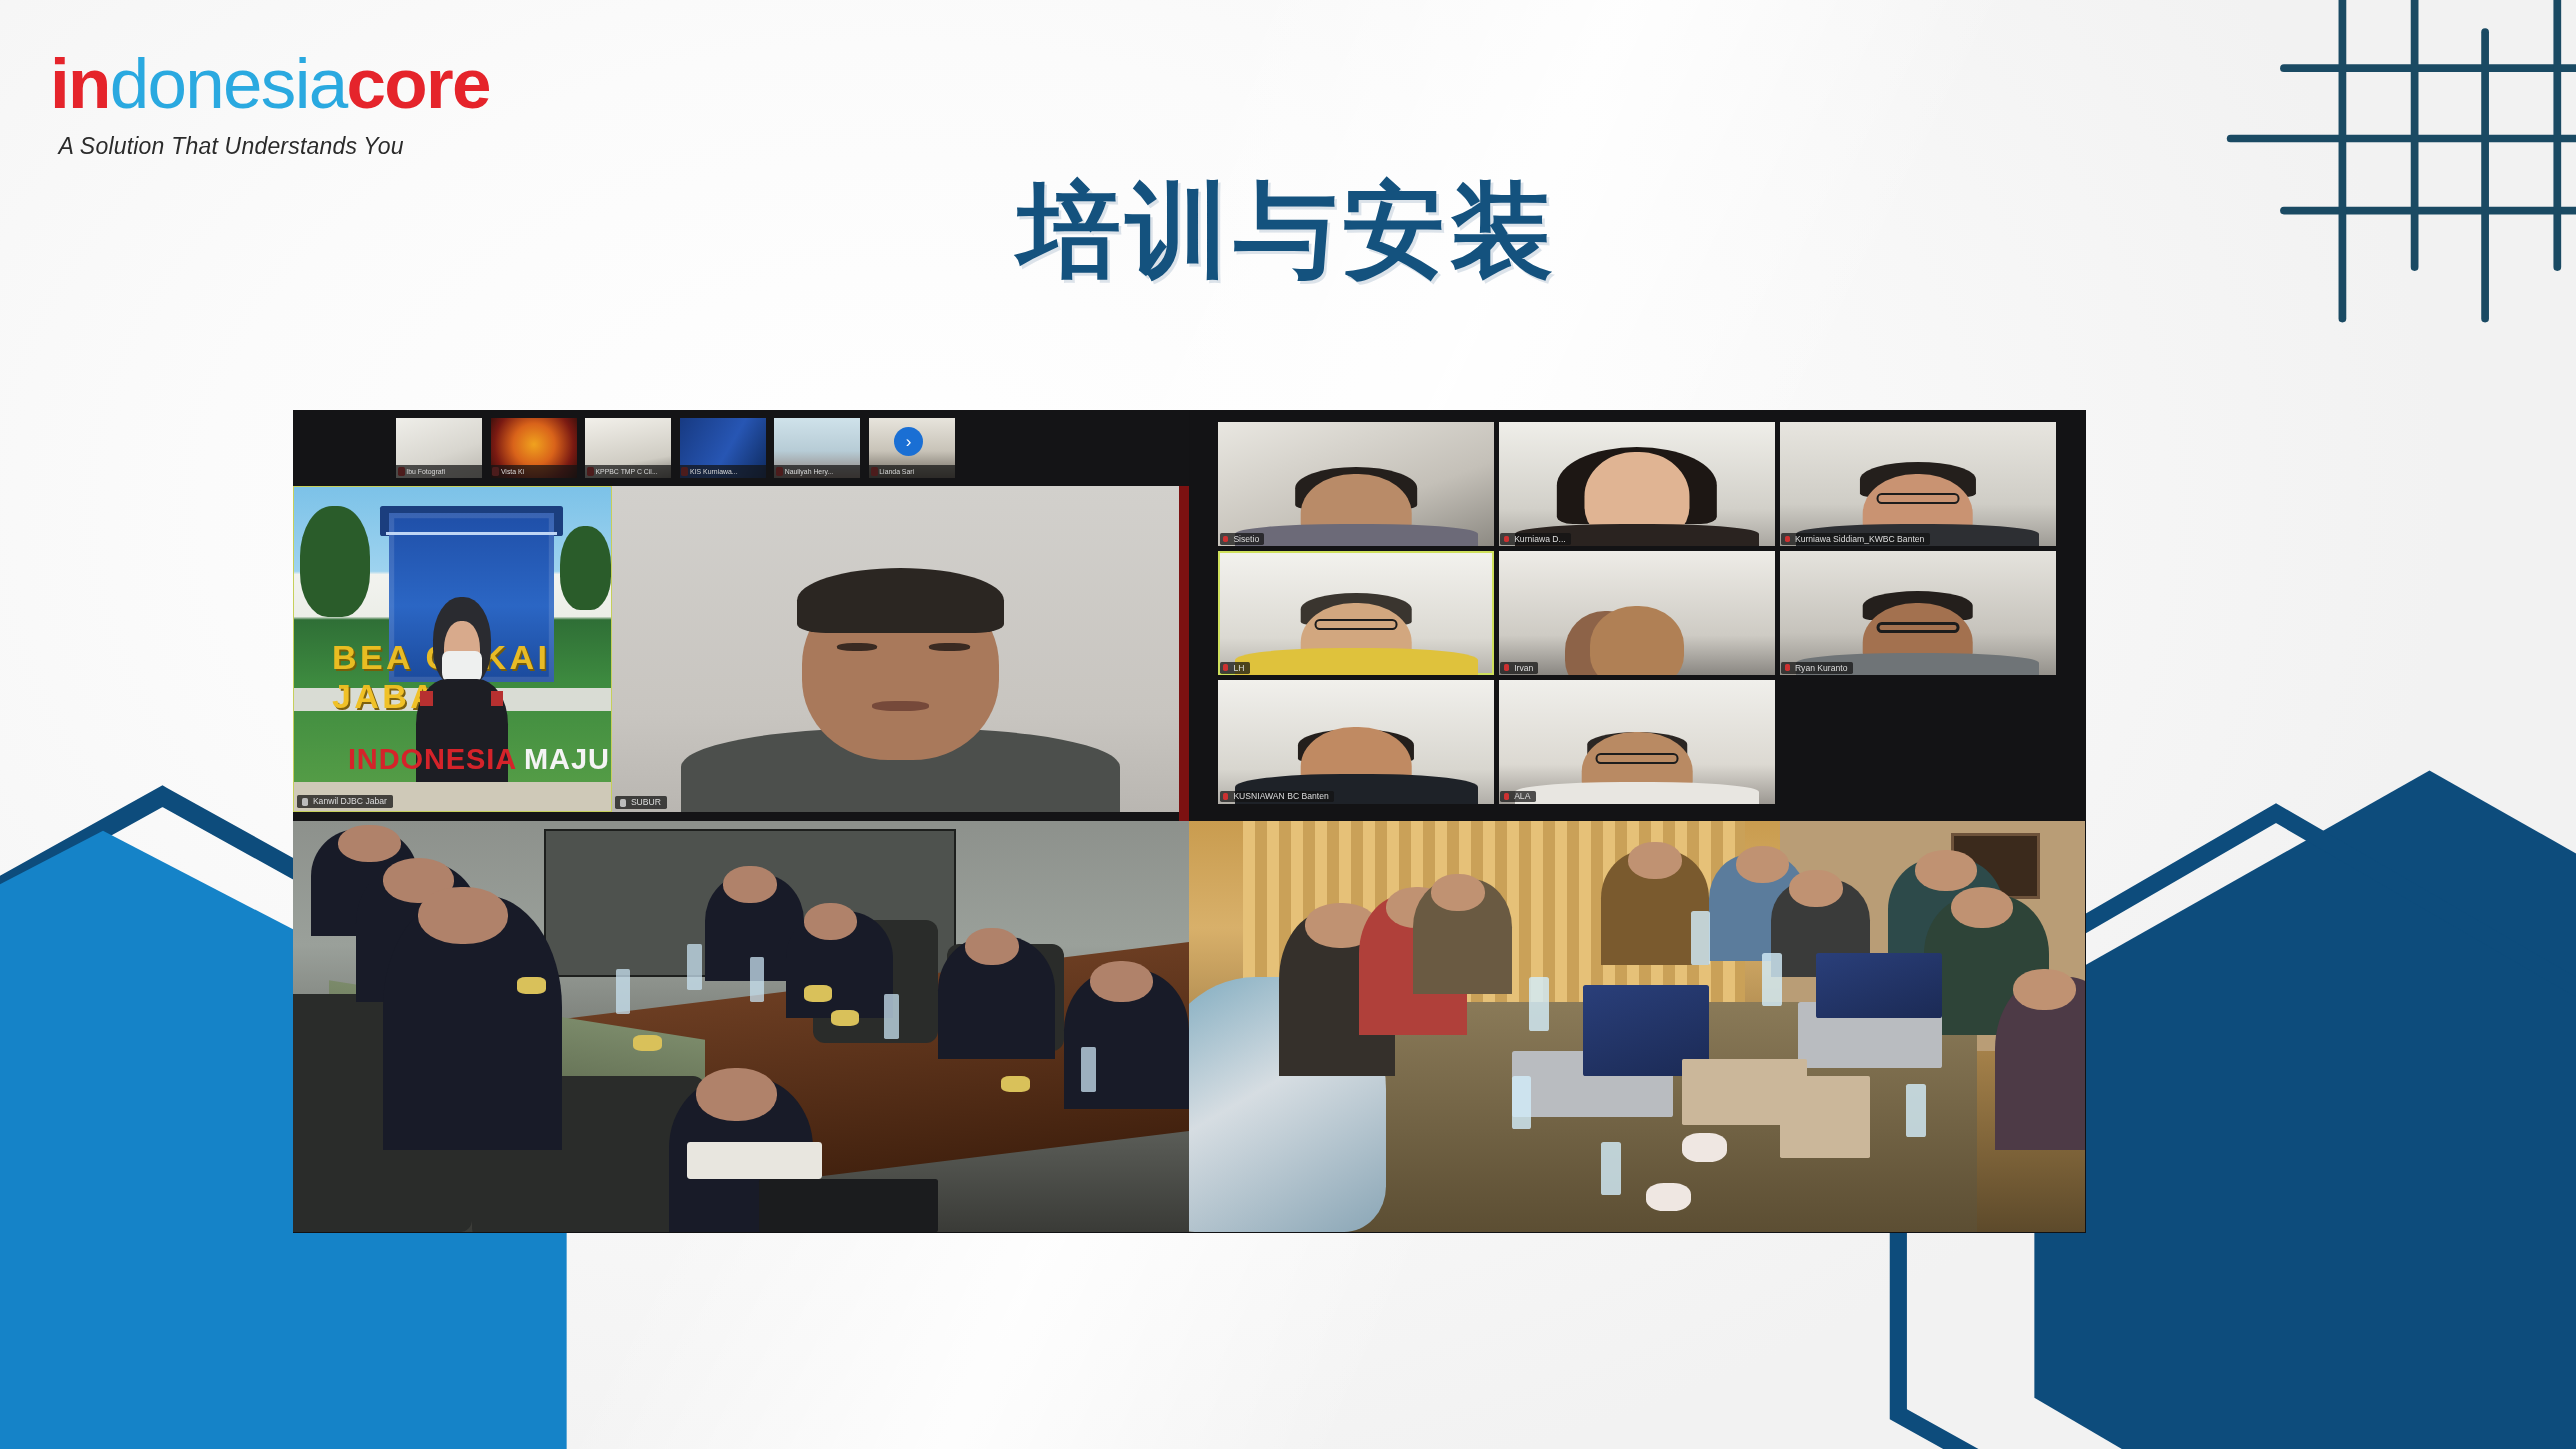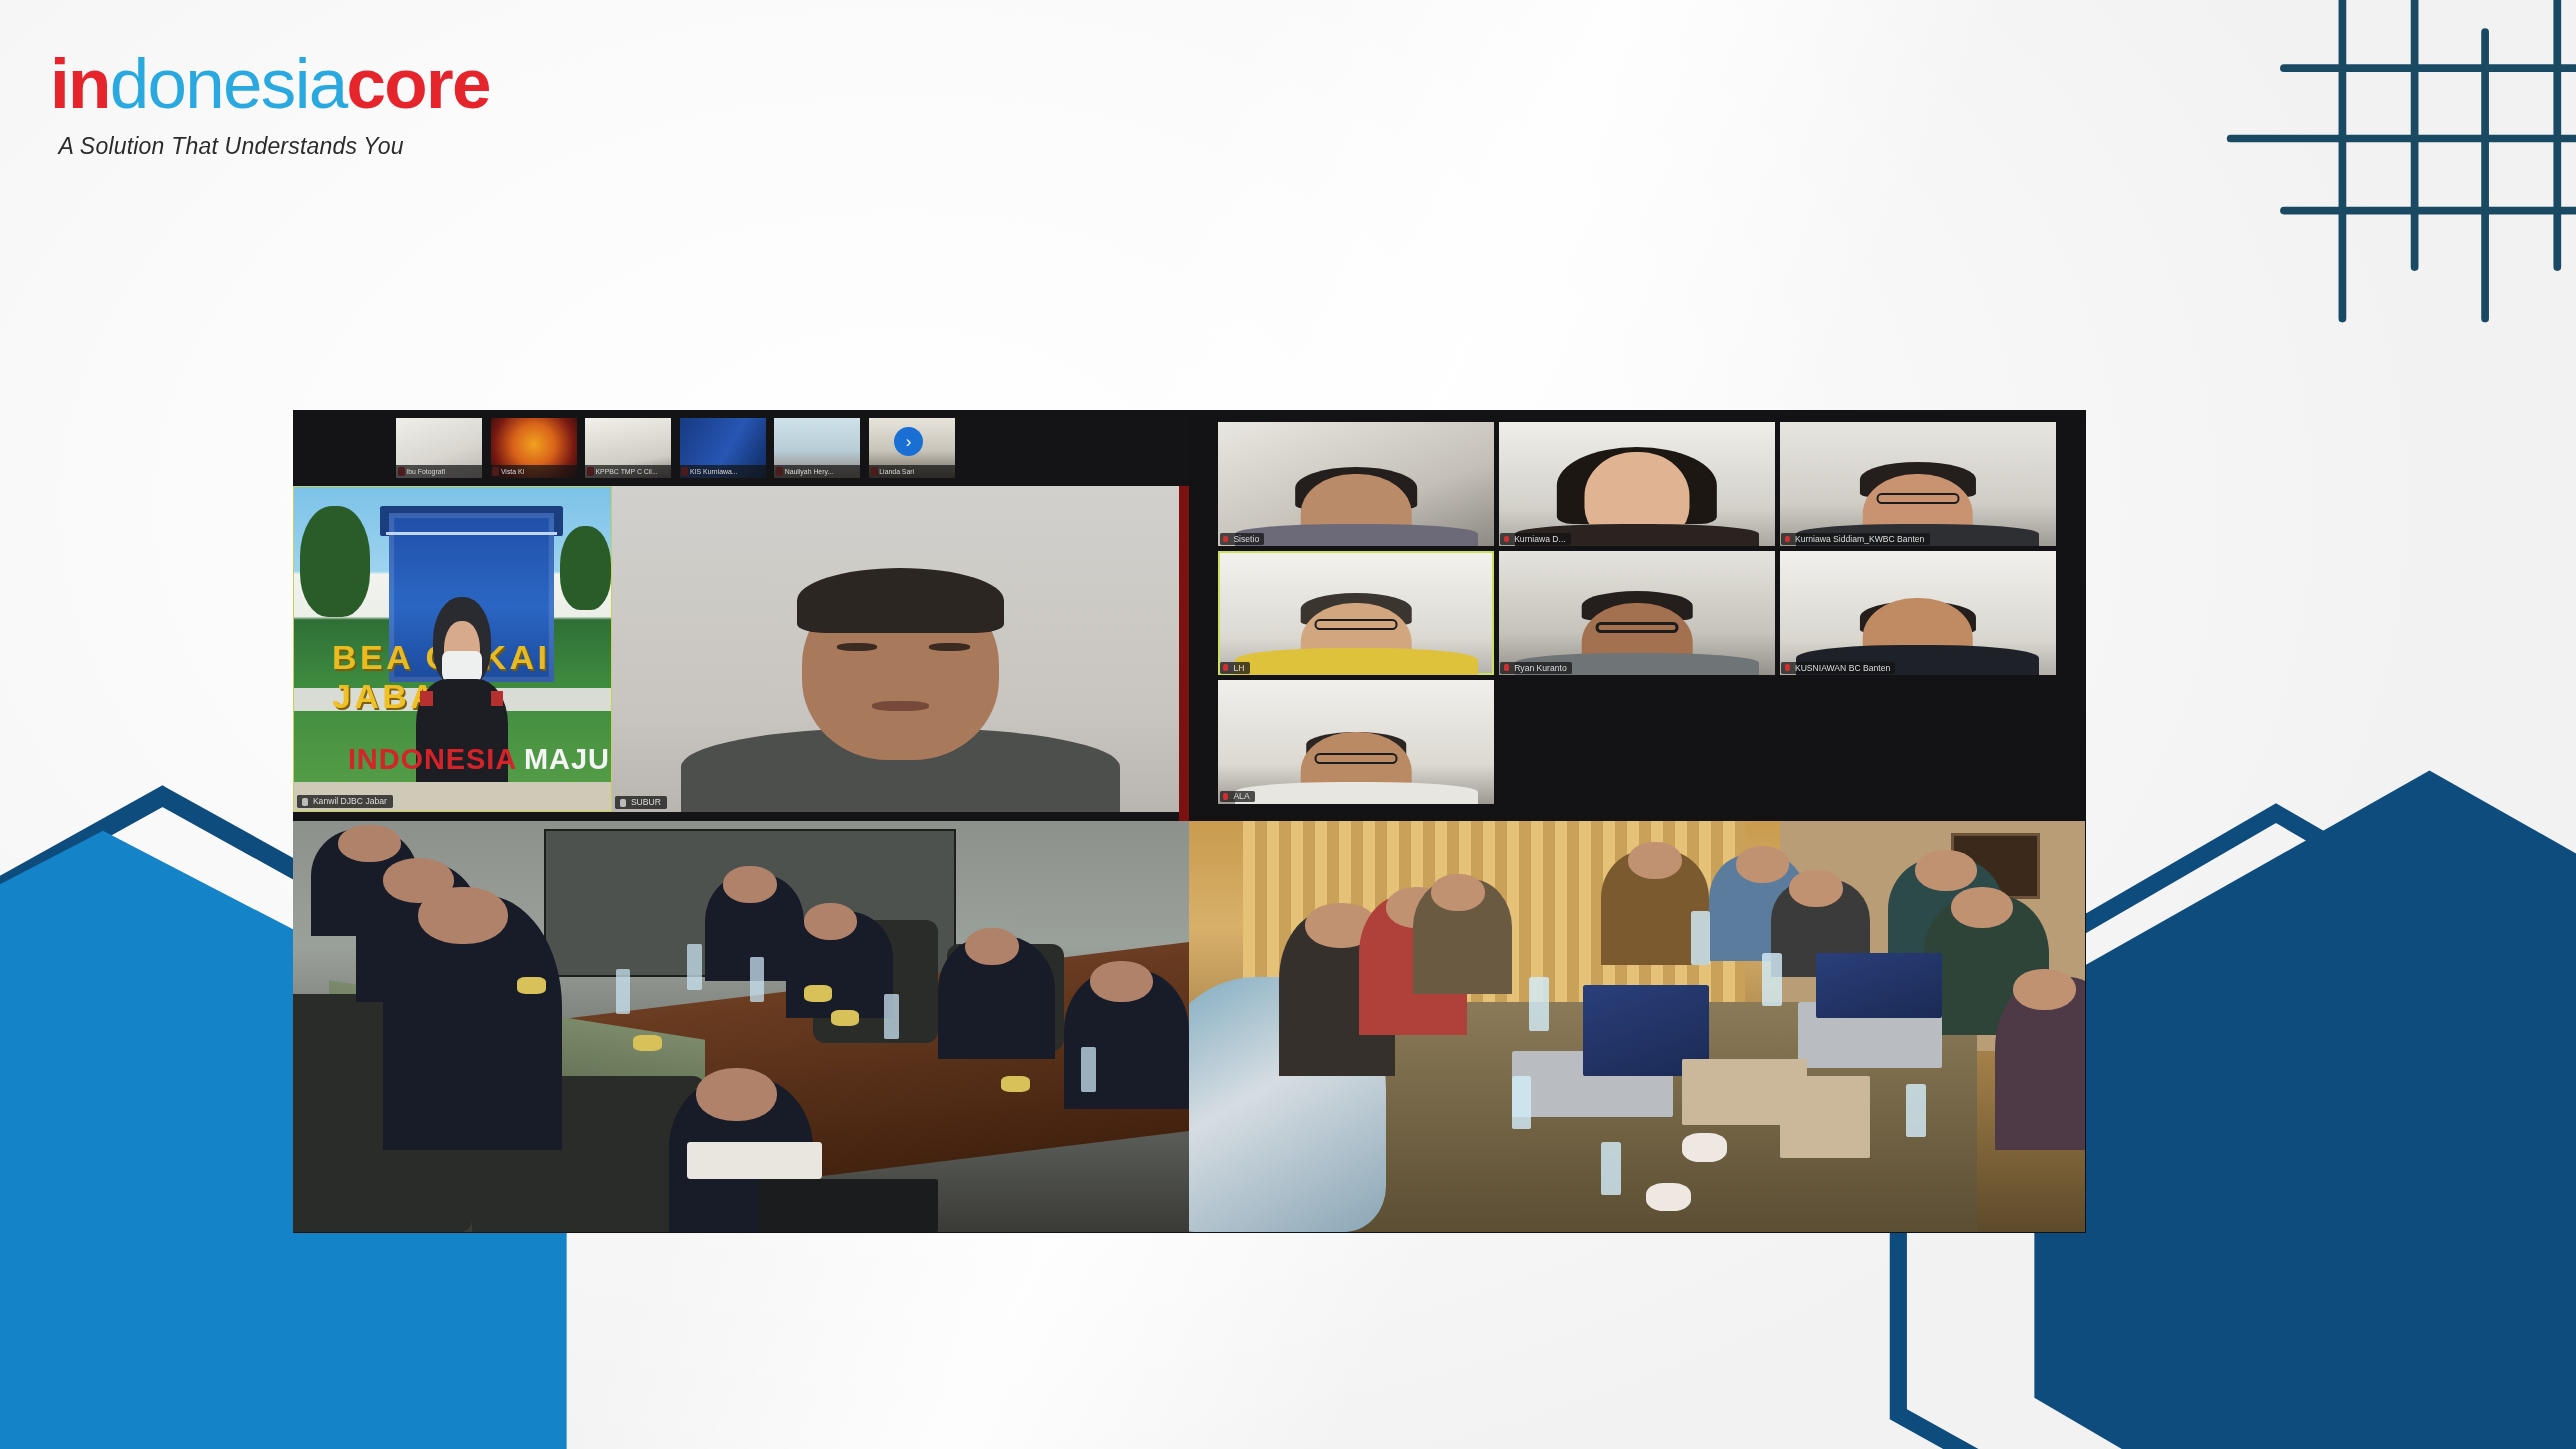--- a/index.html
+++ b/index.html
@@ -252,20 +252,21 @@
     <polygon points="480,20 920,275 920,720 480,965 40,720 40,275" fill="none" stroke="#0d4c7c" stroke-width="20"></polygon>
   </svg>
 
   <div id="logo-block">
     <div id="logo-word">
       <span class="seg-a">in</span><span class="seg-b">donesia</span><span class="seg-c">core</span>
     </div>
     <div id="logo-tagline">A Solution That Understands You</div>
   </div>
 
+  <div id="slide-title">培训与安装</div>
 
   <div id="collage">
 
     <div class="cell zoom-a">
 
       <div class="filmstrip">
         <div class="thumb" style="background:linear-gradient(160deg,#efeee9,#d8d6cf 60%,#b9b6ae);">
           <span class="mic"></span>
           <span class="nm">Ibu Fotografi</span>
         </div>
@@ -368,20 +369,27 @@
         <div class="gcell active" style="background:linear-gradient(180deg,#f3f2ee,#dbd9d2 70%,#b3b0a9);text-align:right;">
           <div class="pf blur-soft">
             <div class="hair" style="bottom:40%; width:40%; height:26%; background:#3a352f;"></div>
             <div class="h" style="background:#d2a77f;"></div>
             <div class="gl" style="bottom:36%;"></div>
             <div class="sh" style="background:#dfc23c; height:22%;"></div>
           </div>
           <span class="lbl">LH</span>
         </div>
 
+        <div class="gcell" style="background:linear-gradient(180deg,#eeece7,#cecbc4 68%,#8a8782);">
+          <div class="pf blur-soft">
+            <div class="h" style="background:#8d6348; left:24%; transform:none; width:30%; bottom:-14%;"></div>
+            <div class="h" style="background:#b08055; left:50%; width:34%; bottom:-10%;"></div>
+          </div>
+          <span class="lbl">Irvan</span>
+        </div>
 
         <div class="gcell" style="background:linear-gradient(180deg,#e5e3dd,#c6c3bc 66%,#94918b);">
           <div class="pf blur-soft">
             <div class="hair" style="bottom:44%; width:40%; height:24%;"></div>
             <div class="h" style="background:#a3714f;"></div>
             <div class="gl" style="border-width:3.4px;"></div>
             <div class="sh" style="background:#6f7477;"></div>
           </div>
           <span class="lbl">Ryan Kuranto</span>
         </div>

